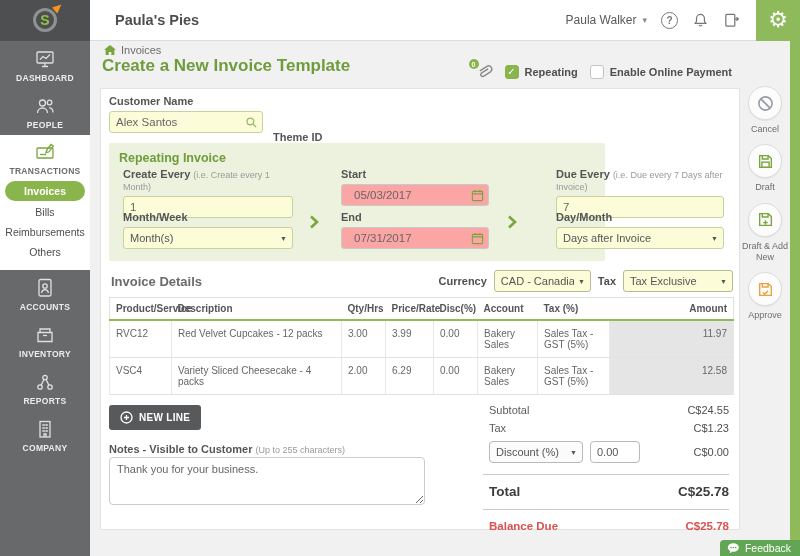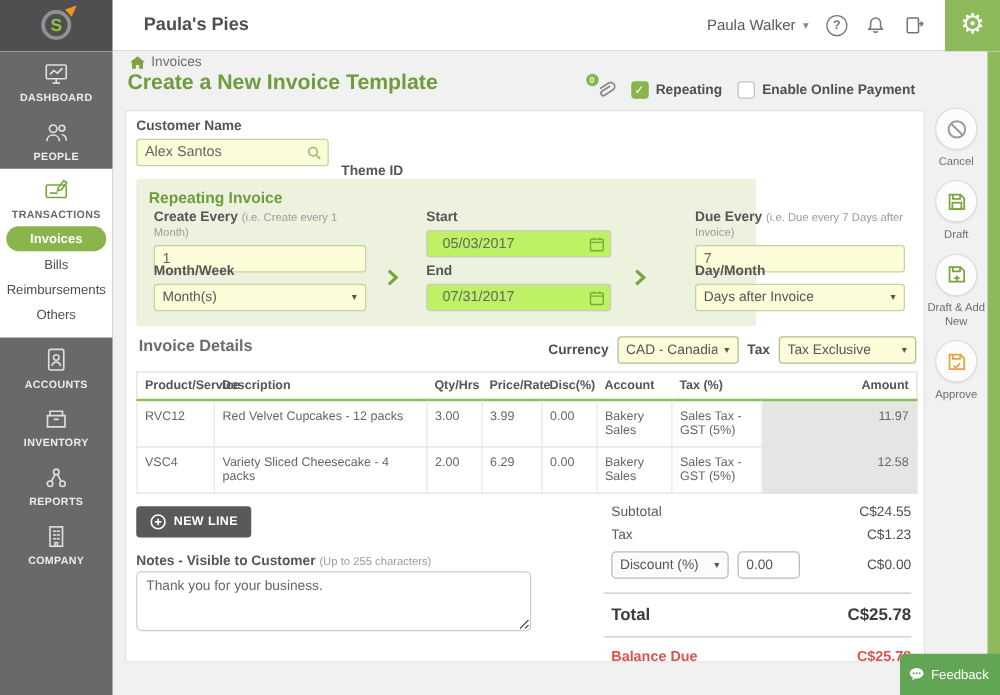--- a/index.html
+++ b/index.html
@@ -73,39 +73,39 @@
 
   
   .card { position:absolute; left:100px; top:88px; width:640px; height:442px; background:#fff;
           border:1px solid #e2e2e2; z-index:2; }
   .field-label { font-size:11px; font-weight:bold; color:#555; margin-bottom:4px; }
   .hint { font-weight:normal; font-size:9px; color:#999; }
   .inp { height:22px; width:100%; border:1px solid #c6d39e; border-radius:3px; background:#fcfcd9;
          font-size:11.5px; color:#666; padding:0 22px 0 6px; font-family:"Liberation Sans",sans-serif; outline:none; }
   .inp-wrap { position:relative; }
   .inp-icon { position:absolute; right:5px; top:5px; }
-  .inp-white { background:#bef264; border-color:#c9c9c9;padding-left:12px; }
+  .inp-white { background:#fca5a5; border-color:#c9c9c9;padding-left:12px; }
   .sel { height:22px; border:1px solid #c6d39e; border-radius:3px; background:#fcfcd9; display:flex;
          align-items:center; justify-content:space-between; padding:0 5px 0 6px; font-size:11px;
          color:#555; cursor:pointer; overflow:hidden; }
   .sel .val { white-space:nowrap; overflow:hidden; }
   .sel .arr { font-size:7px; color:#555; margin-left:4px; flex:0 0 auto; }
 
   .fields-row { position:absolute; top:6px; left:8px; display:flex; gap:10px; }
   .fg-customer { width:154px; } .fg-theme { width:120px;margin-top:36px; }
 
   .rep-box { position:absolute; top:54px; left:8px; width:496px; height:118px; background:#edf2de; border-radius:2px; }
   .rep-title { position:absolute; left:10px; top:8px; font-size:12.5px; font-weight:bold; color:#6f9c3c; }
   .rep-col1 { left:14px; width:170px; } .rep-col2 { left:232px; width:148px; } .rep-col3 { left:427px; width:168px;margin-left:20px; }
   .rep-cell { position:absolute; }
   .rep-r1 { top:25px; } .rep-r2 { top:68px; }
   .rep-chev { position:absolute; top:72px; }
   .chev1 { left:200px; } .chev2 { left:398px; }
 
-  .details-bar { position:absolute; top:180px; left:8px; width:624px; height:24px; display:flex; align-items:flex-start; }
+  .details-bar { position:absolute; top:180px; left:8px; width:624px; height:24px; display:flex; align-items:center; }
   .details-title { font-size:13px; font-weight:bold; color:#6b6b6b; margin-left:2px; }
   .details-right { margin-left:auto; display:flex; align-items:center; gap:7px; }
   .mini-label { font-size:11px; font-weight:bold; color:#4f4f4f; }
   .sel-currency { width:97px; border-color:#b4bd92; } .sel-tax { width:110px; border-color:#b4bd92; }
 
   .inv-table { position:absolute; top:208px; left:8px; width:624px; border-collapse:collapse; table-layout:fixed; }
   .inv-table th { font-size:10px; color:#555; font-weight:bold; text-align:left; padding:5px 6px;
                   border-bottom:2px solid #8cc054; background:#fff; }
   .inv-table th.num { text-align:left; } .inv-table th.amt { text-align:right; }
   .inv-table td { font-size:10px; color:#666; vertical-align:top; padding:7px 6px;
@@ -131,21 +131,21 @@
   .disc-inp { width:50px; height:22px; border:1px solid #b9b9b9; border-radius:4px; background:#fff;
               font-size:11px; color:#555; padding:0 6px; font-family:"Liberation Sans",sans-serif; outline:none; }
   .disc-amt { margin-left:auto; font-size:11px; color:#4f4f4f; }
   .tot-divider { border:none; border-top:1px solid #c9c9c9; margin:7px 0 6px; }
   .grand-row { display:flex; justify-content:space-between; padding:3px 0 3px 6px; font-size:13.5px;
                font-weight:bold; color:#3d3d3d; }
   .balance-row { display:flex; justify-content:space-between; padding:4px 0 2px 6px; font-size:11.5px;
                  font-weight:bold; color:#d9534f; }
 
   
-  .feedback { position:absolute; right:0; bottom:0; height:33px; background:#62a554; color:#fff;
+  .feedback { position:absolute; right:0; bottom:0; height:16px; background:#62a554; color:#fff;
               font-size:10.5px; display:flex; align-items:center; gap:5px; padding:0 9px 0 7px;
               border-radius:4px 0 0 0; z-index:6; cursor:pointer; }
 </style>
 </head>
 <body>
 
 <div class="topbar">
   <div class="logo-box">
     <div class="logo">
       <span class="logo-ring"></span>

